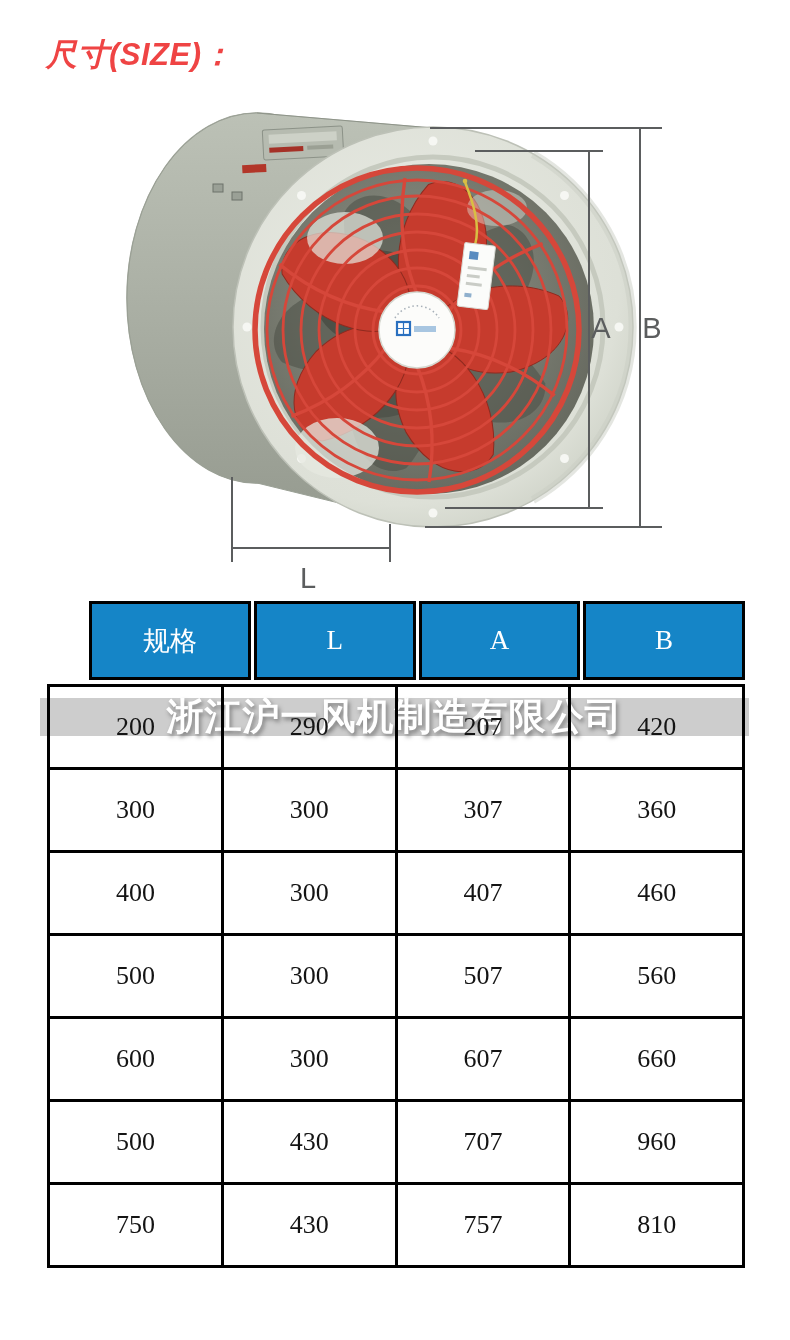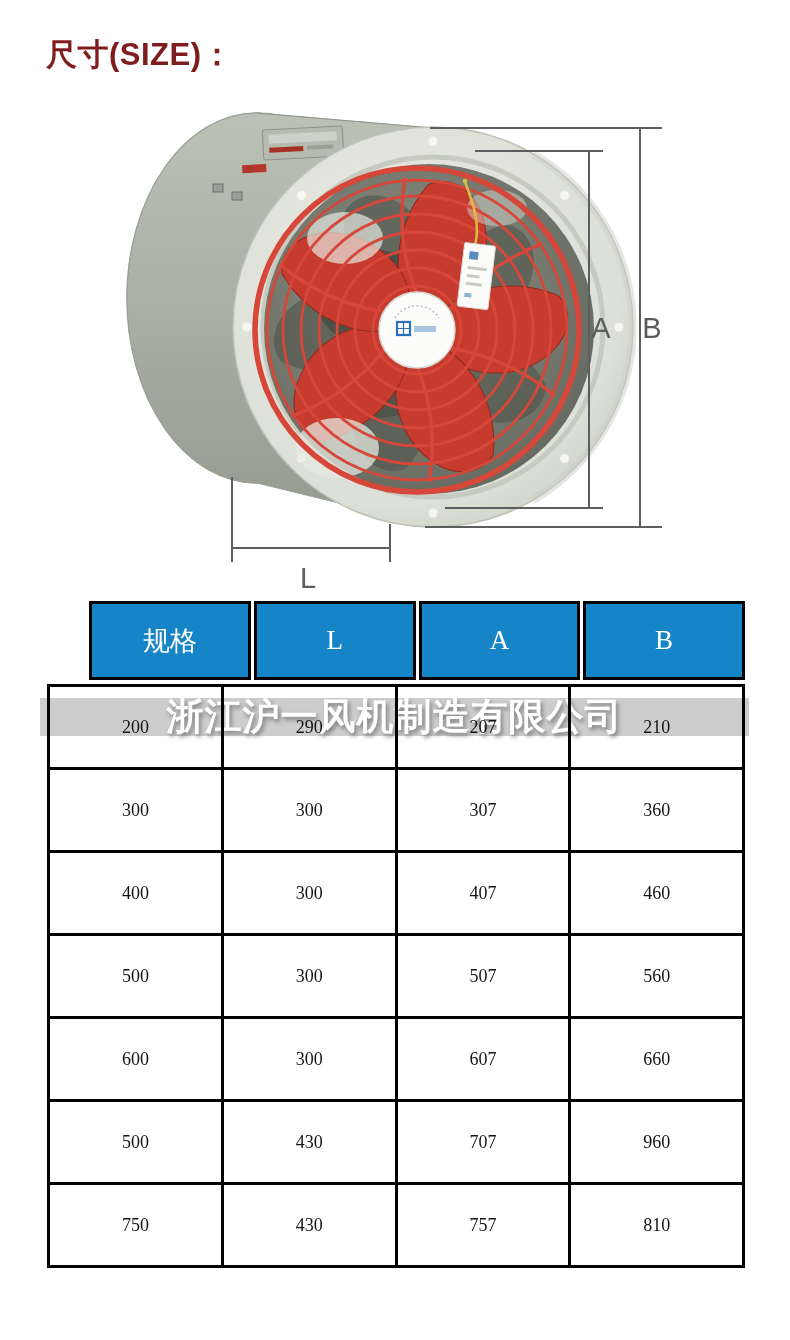--- a/index.html
+++ b/index.html
@@ -12,21 +12,21 @@
     --watermark_band:#cdcdcd;
     --table_border:#000000;
   }
   html,body{margin:0;padding:0;}
   body{
     width:790px;height:1340px;position:relative;overflow:hidden;
     background:#ffffff;font-family:"Liberation Sans",sans-serif;
   }
   .page-title{
     position:absolute;left:46px;top:34px;
-    font-size:31px;font-weight:600;color:#7f1d1d;letter-spacing:0.5px;
+    font-size:31px;font-weight:600;color:#ef4444;letter-spacing:0.5px;font-style:italic;
   }
   .figure{position:absolute;left:45px;top:88px;width:700px;height:520px;}
   .dim{stroke:var(--dim_line);stroke-width:2;fill:none;}
   .dim-label{fill:var(--dim_line);font-size:29px;font-family:"Liberation Sans",sans-serif;}
   .g-ring{fill:none;stroke:var(--guard_red);stroke-width:2.8;}
   .g-rim{fill:none;stroke:var(--guard_red);stroke-width:5.5;}
   .g-spoke{fill:none;stroke:var(--guard_red);stroke-width:3.4;}
   .blade{fill:var(--blade_red);stroke:#8f2a1f;stroke-width:1;}
   .blade-shadow{fill:#4b4e45;opacity:.55;}
   .hole{fill:#f6f7f3;}
@@ -40,21 +40,21 @@
     height:73px;display:flex;align-items:center;justify-content:center;
     color:#ffffff;font-family:"Liberation Serif","DejaVu Serif",serif;font-size:27px;
   }
   table.tbody{
     width:100%;border-collapse:collapse;position:relative;z-index:1;
     table-layout:fixed;
   }
   table.tbody td{
     border:3px solid var(--table_border);height:78px;text-align:center;
     vertical-align:middle;font-family:"Liberation Serif","DejaVu Serif",serif;
-    font-size:18px;color:#141414;background:transparent;
+    font-size:26px;color:#141414;background:transparent;
   }
   .watermark{
     position:absolute;left:-7px;right:-4px;top:97px;height:38px;z-index:0;
     background:var(--watermark_band);
     display:flex;align-items:center;justify-content:center;
   }
   .watermark span{
     color:#ffffff;font-size:37px;font-weight:700;letter-spacing:1px;
     white-space:nowrap;text-shadow:2px 3px 4px rgba(75,75,75,.6);
   }
@@ -217,21 +217,21 @@
     <div class="th">A</div>
     <div class="th">B</div>
   </div>
 
   <table class="tbody">
     <tbody>
       <tr>
         <td>200</td>
         <td>290</td>
         <td>207</td>
-        <td>210</td>
+        <td>420</td>
       </tr>
       <tr>
         <td>300</td>
         <td>300</td>
         <td>307</td>
         <td>360</td>
       </tr>
       <tr>
         <td>400</td>
         <td>300</td>

